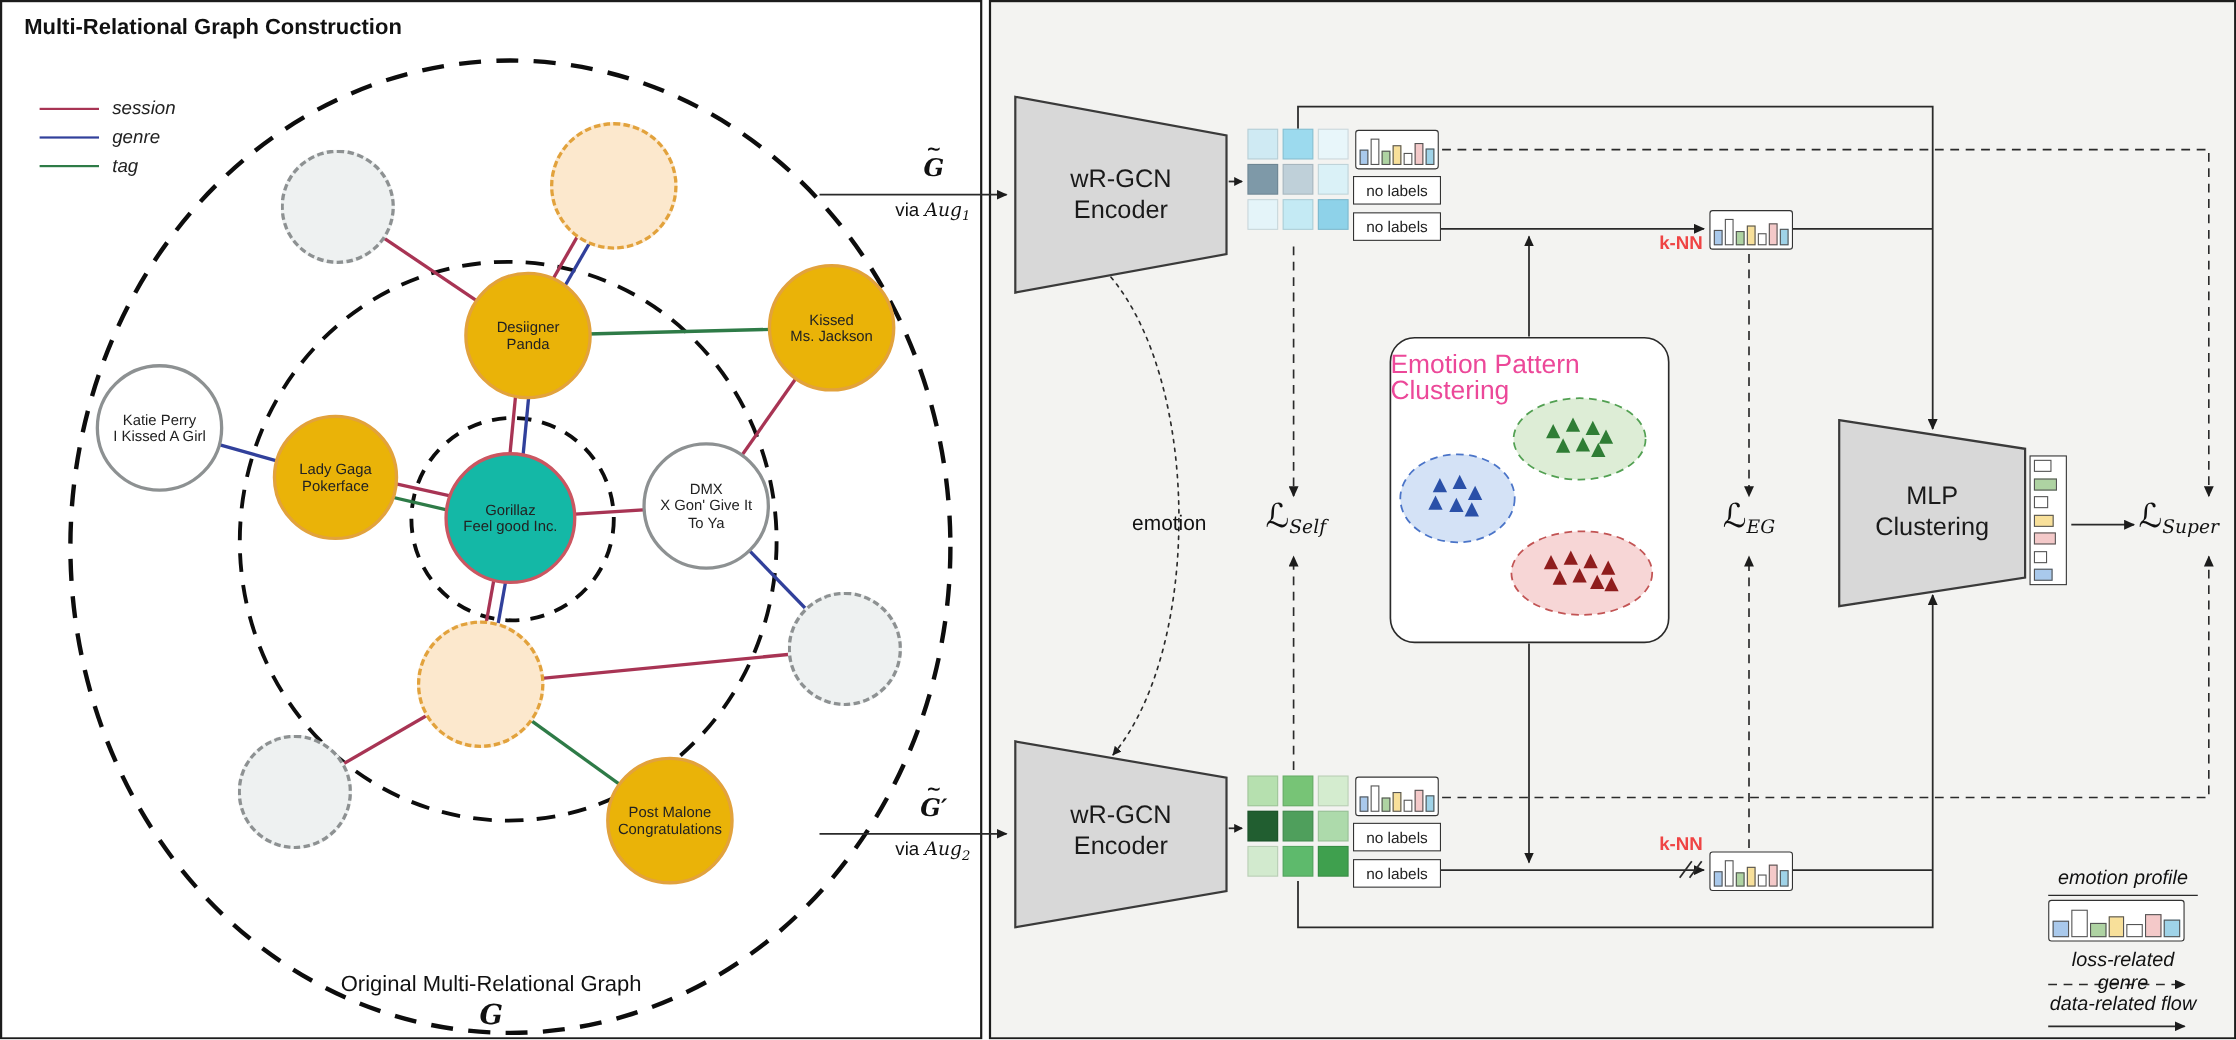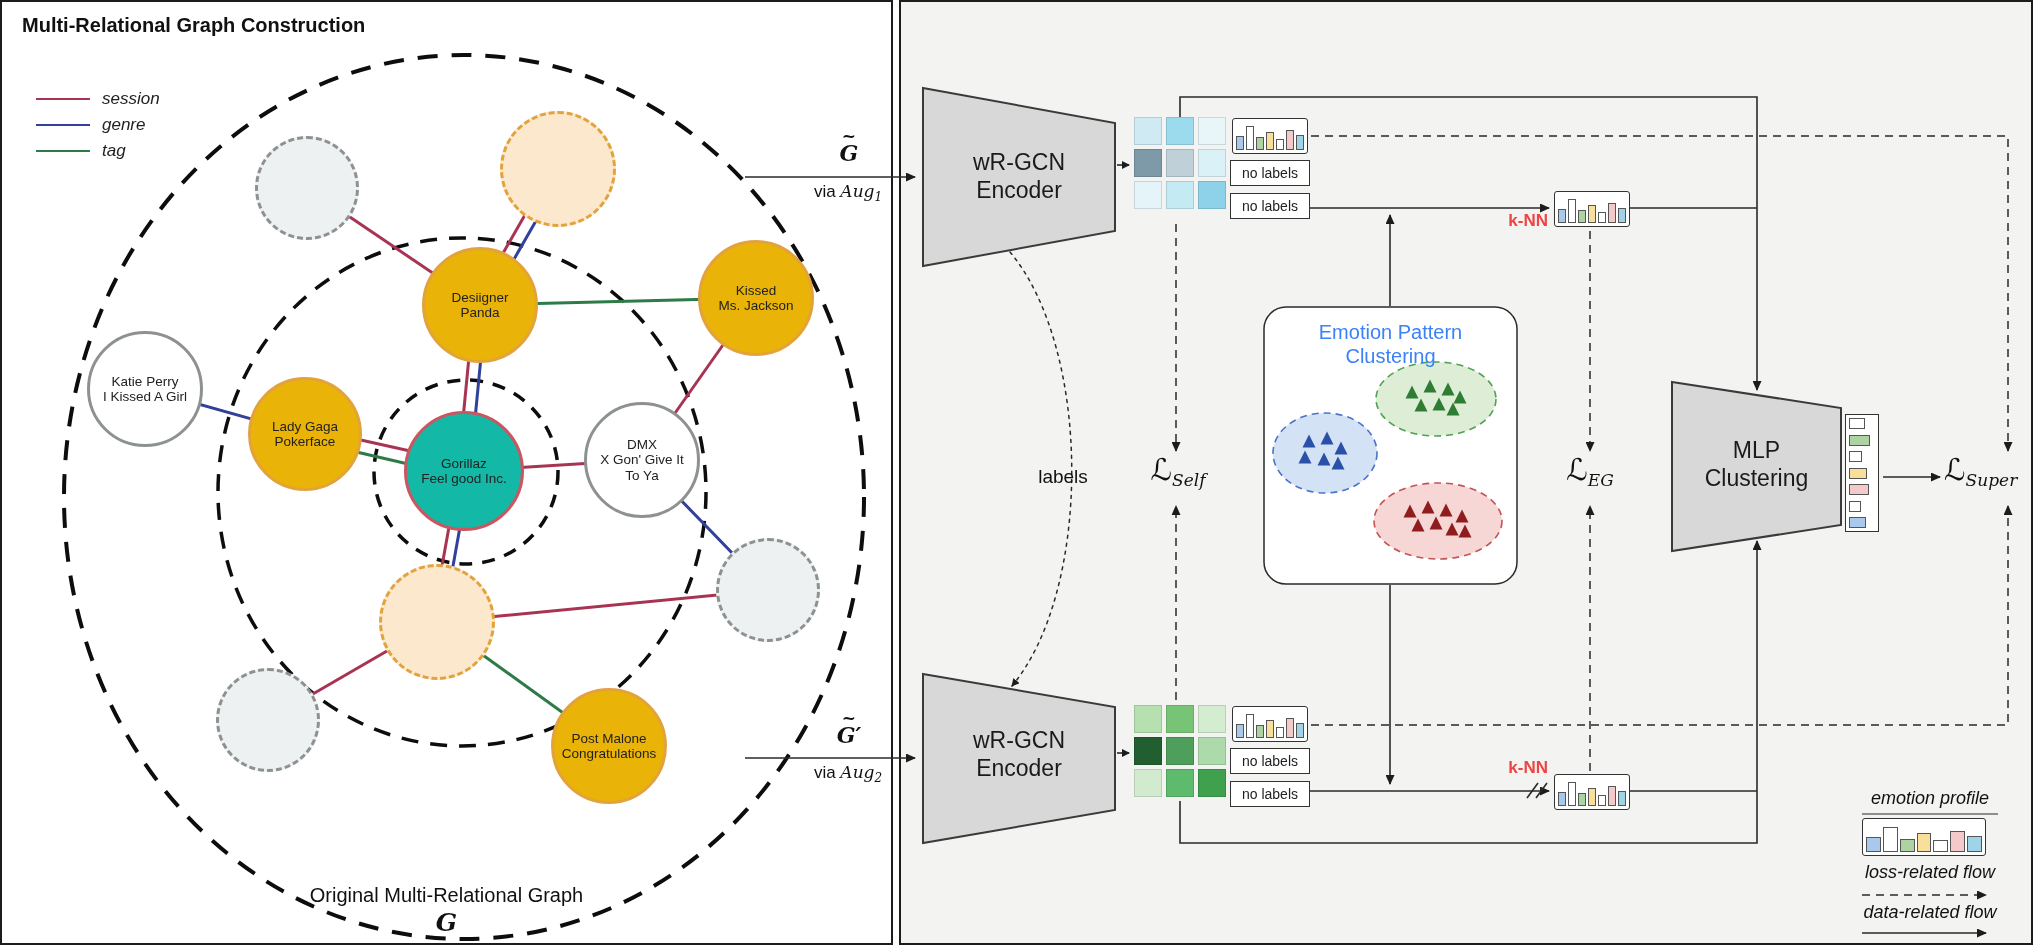--- a/index.html
+++ b/index.html
@@ -33,21 +33,21 @@
   .obar{height:11px;border:1px solid #555;box-sizing:border-box;}
   .math{font-family:"DejaVu Serif","DejaVu Sans",serif;font-style:italic;}
   .lscript{font-family:"DejaVu Serif","DejaVu Sans",serif;font-style:italic;font-size:30px;}
   .lsub{font-family:"DejaVu Serif","DejaVu Sans",serif;font-style:italic;font-size:17px;vertical-align:-0.35em;}
   .gt{position:relative;display:inline-block;font-family:"DejaVu Serif","DejaVu Sans",serif;font-style:italic;font-weight:600;font-size:22px;}
   .gt .tld{position:absolute;left:50%;top:-14px;transform:translateX(-50%);font-size:17px;font-style:normal;}
   .via-label{font-size:17px;}
   .via-label sub{font-size:12px;}
   .leg-text{font-style:italic;font-size:18px;color:#111;}
   .knn{font-weight:bold;font-size:17px;color:#ef4444;}
-  .ctitle{text-align:center;font-size:20px;line-height:24px;color:#3b82f6;}
+  .ctitle{text-align:left;font-size:24px;line-height:24px;color:#ec4899;}
 </style>
 </head>
 <body>
 
 <div id="figure">
 
   <div id="left-bg" class="panel"></div>
   <div id="right-bg" class="panel"></div>
 
   <svg id="fig-svg" width="2033" height="945" viewBox="0 0 2033 945">
@@ -224,21 +224,21 @@
 
   <div class="ov enc-label" style="left:923px;top:148px;width:192px;">
     <div>wR-GCN</div>
       <div>Encoder</div>
   </div>
   <div class="ov enc-label" style="left:923px;top:726px;width:192px;">
     <div>wR-GCN</div>
       <div>Encoder</div>
   </div>
 
-  <div class="ov" style="left:1008px;top:466px;width:110px;text-align:center;font-size:19px;">labels</div>
+  <div class="ov" style="left:1008px;top:466px;width:110px;text-align:center;font-size:19px;">emotion</div>
 
   <div class="ov mtx" id="mtx-top" style="left:1134px;top:117px;">
       <div class="cell" style="background: rgb(207, 234, 243);"></div>
       <div class="cell" style="background: rgb(156, 218, 238);"></div>
       <div class="cell" style="background: rgb(232, 246, 250);"></div>
       <div class="cell" style="background: rgb(126, 153, 168);"></div>
       <div class="cell" style="background: rgb(191, 208, 217);"></div>
       <div class="cell" style="background: rgb(218, 241, 247);"></div>
       <div class="cell" style="background: rgb(228, 244, 249);"></div>
       <div class="cell" style="background: rgb(196, 234, 244);"></div>
@@ -333,16 +333,16 @@
   <div class="ov leg-text" style="left:1862px;top:788px;width:136px;text-align:center;">emotion profile</div>
   <div class="ov hist" style="left:1862px;top:818px;width:124px;height:38px;">
       <div class="hbar" style="height: 50%; background: rgb(169, 201, 236);"></div>
       <div class="hbar" style="height: 85%; background: rgb(255, 255, 255);"></div>
       <div class="hbar" style="height: 45%; background: rgb(174, 211, 162);"></div>
       <div class="hbar" style="height: 65%; background: rgb(248, 224, 154);"></div>
       <div class="hbar" style="height: 40%; background: rgb(255, 255, 255);"></div>
       <div class="hbar" style="height: 70%; background: rgb(244, 201, 201);"></div>
       <div class="hbar" style="height: 55%; background: rgb(159, 211, 232);"></div>
     </div>
-  <div class="ov leg-text" style="left:1862px;top:862px;width:136px;text-align:center;">loss-related flow</div>
+  <div class="ov leg-text" style="left:1862px;top:862px;width:136px;text-align:center;">loss-related genre</div>
   <div class="ov leg-text" style="left:1862px;top:902px;width:136px;text-align:center;">data-related flow</div>
 
 </div>
 
 </body></html>

